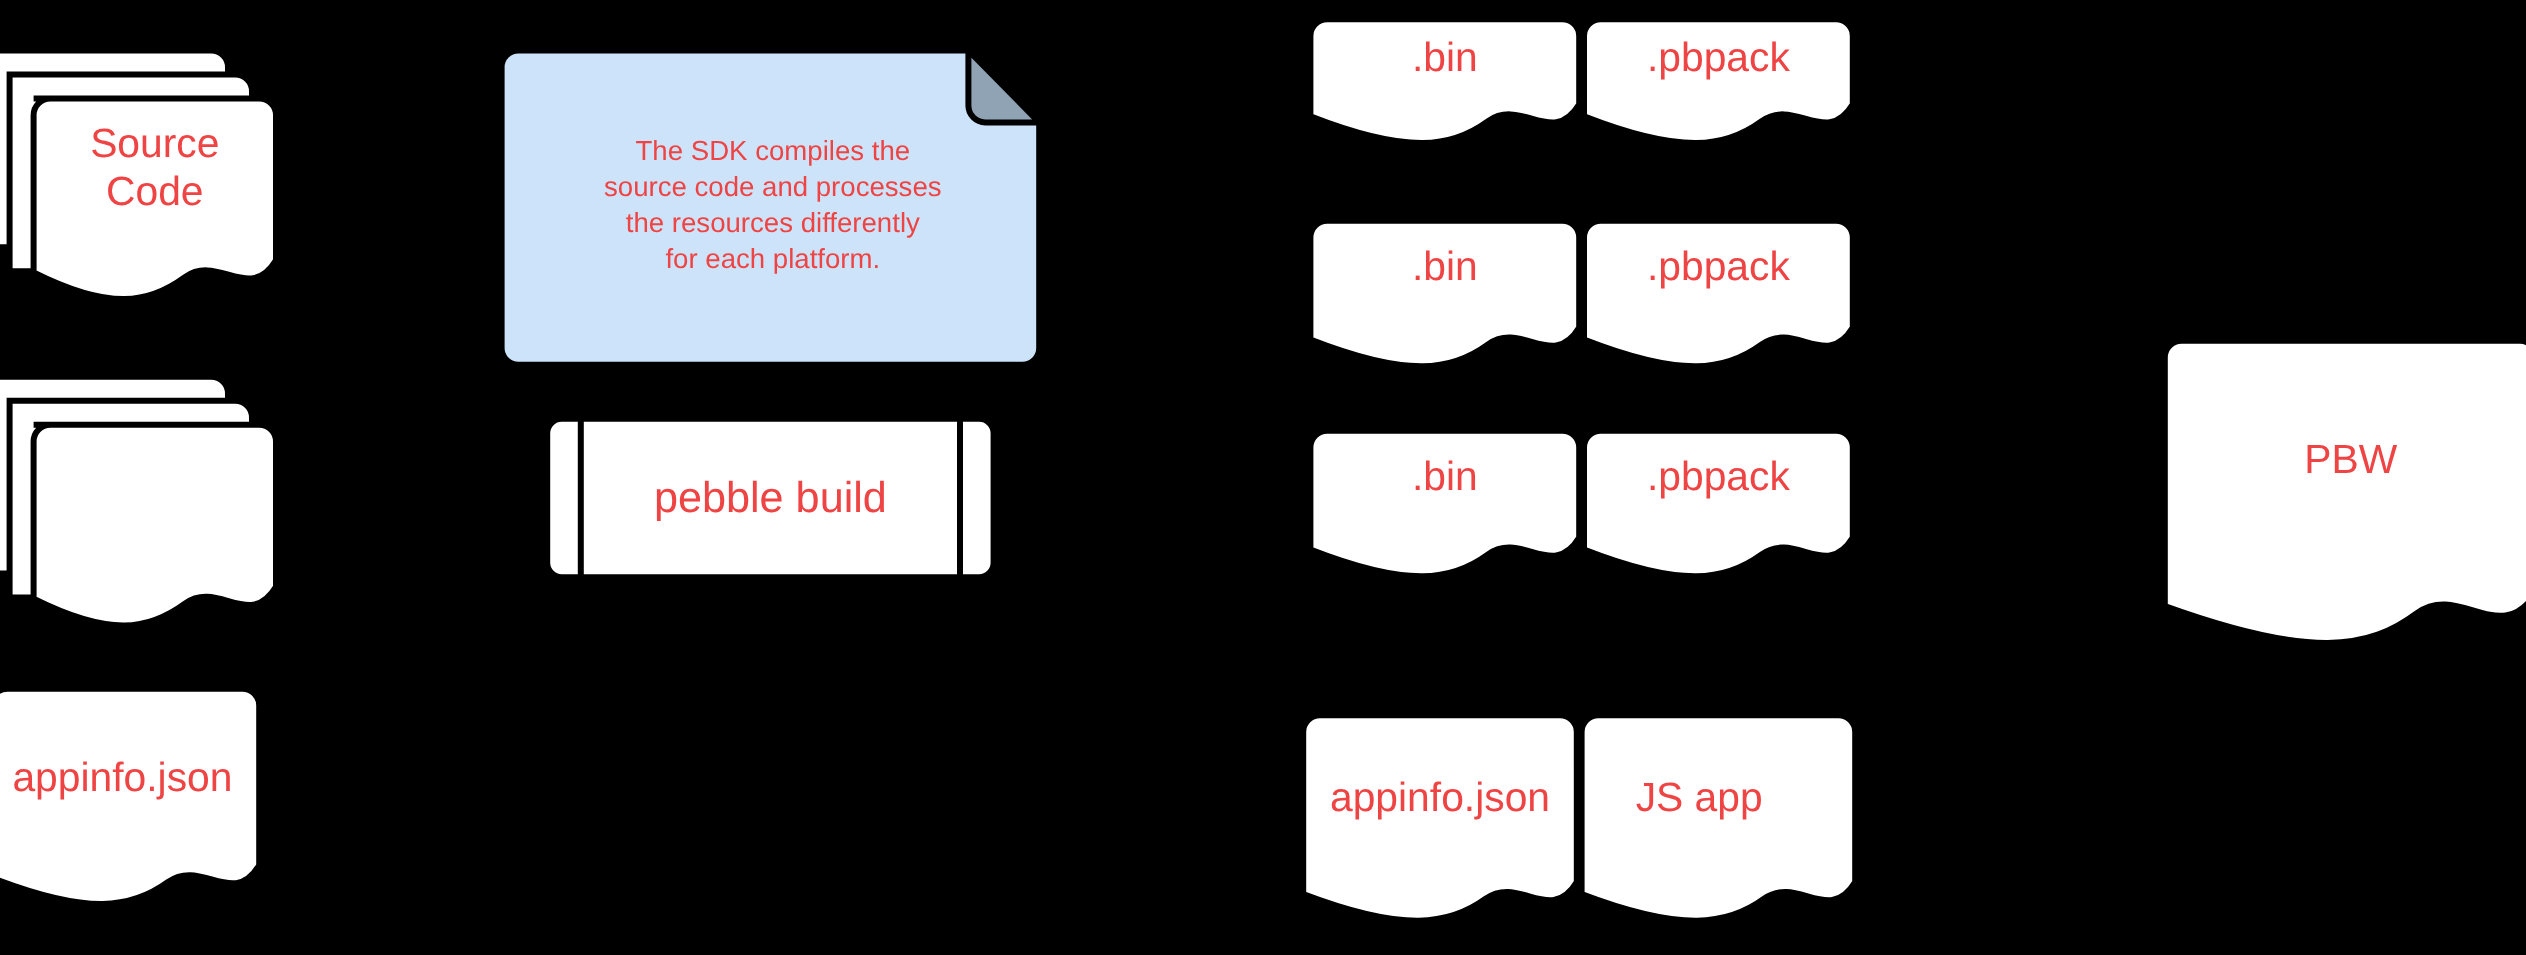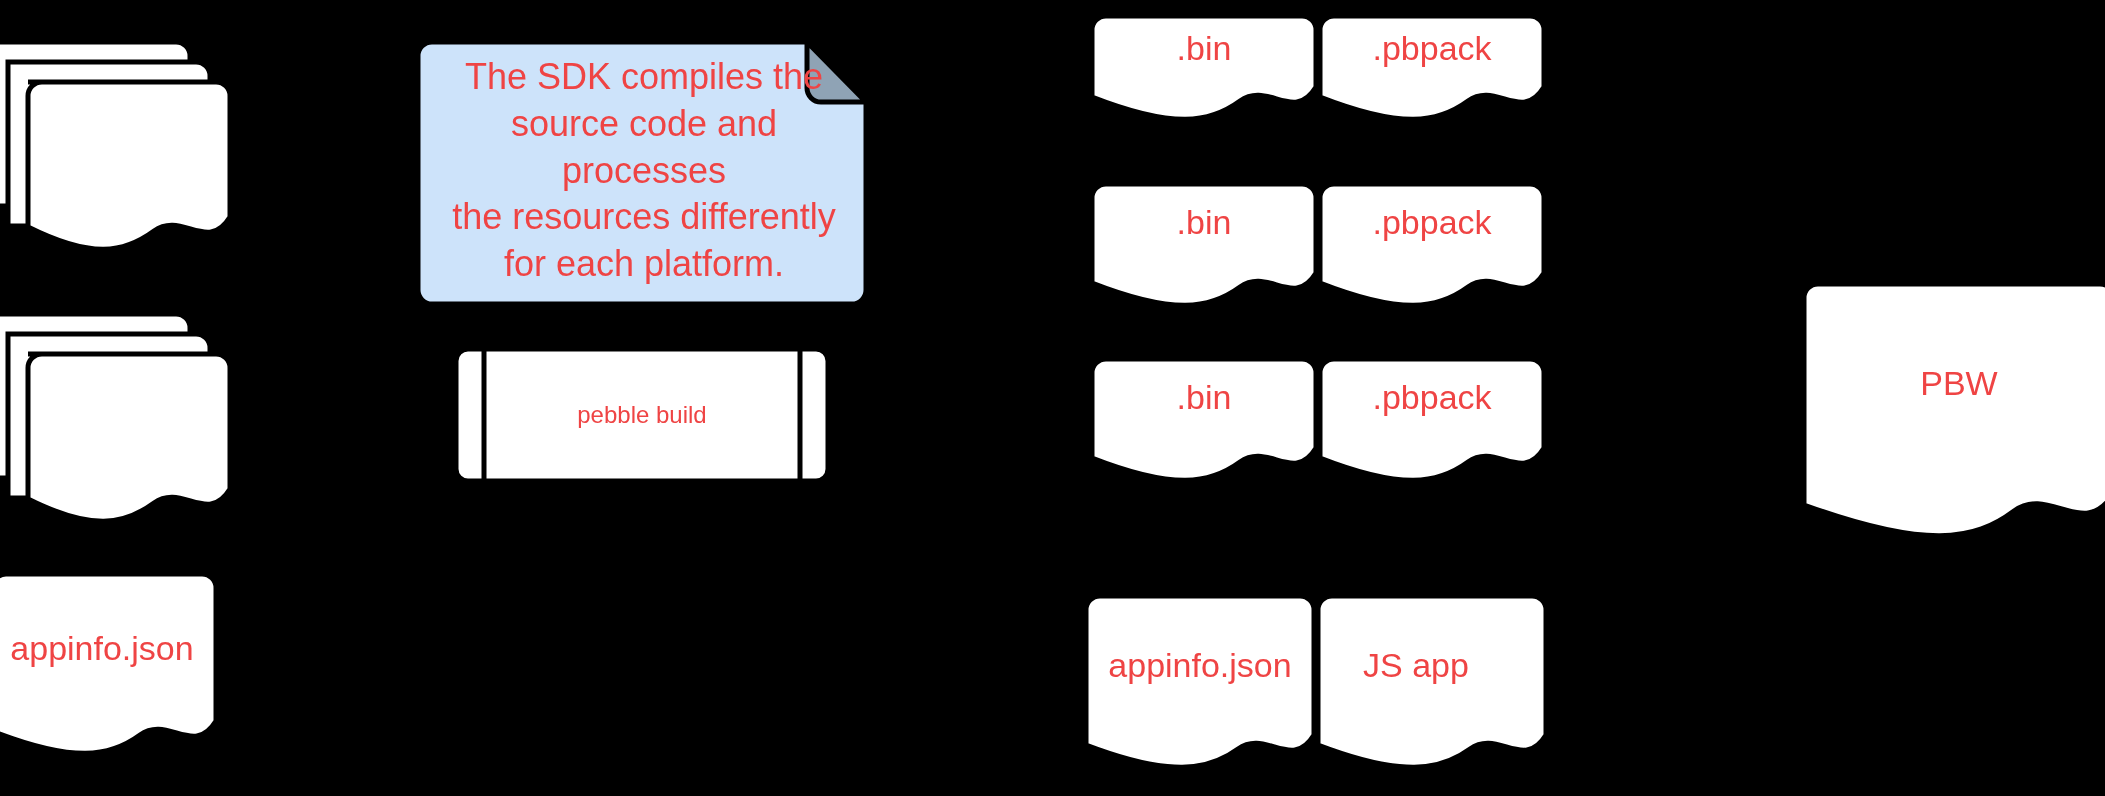--- a/index.html
+++ b/index.html
@@ -10,41 +10,43 @@
   }
   #stage{position:absolute;inset:0;width:2105px;height:796px;}
   .node{position:absolute;}
   .node svg{display:block;overflow:visible;}
   .lbl{
     position:absolute;display:flex;align-items:center;justify-content:center;
     text-align:center;color:#ef4444;line-height:1.18;
     pointer-events:none;white-space:pre-line;
   }
   .doc-label{font-size:34px;}
-  .note-label{font-size:36px;line-height:1.30;}
-  .proc-label{font-size:24px;}
+  .note-label{font-size:23px;line-height:1.30;}
+  .proc-label{font-size:36px;}
 </style>
 </head>
 <body>
 
 <div id="stage">
 
   <div class="node" style="left:-20px;top:28px;width:260px;height:230px;">
     <svg width="260" height="230" viewBox="0 0 260 230">
       <g>
         <path d="M8,14 h188 a14,14 0 0 1 14,14 v150 h-202 z" fill="#ffffff" stroke="#000000" stroke-width="5"></path>
       </g>
       <g>
         <path d="M28,34 h188 a14,14 0 0 1 14,14 v150 h-202 z" fill="#ffffff" stroke="#000000" stroke-width="5"></path>
       </g>
       <g>
         <path d="M48,54 h188 a14,14 0 0 1 14,14 v121
                  c-22,36 -48,-6 -76,14 c-30,22 -62,28 -126,-4 v-131 a14,14 0 0 1 14,-14 z" fill="#ffffff" stroke="#000000" stroke-width="5"></path>
       </g>
     </svg>
+    <div class="lbl doc-label" style="left:48px;top:62px;width:202px;height:100px;">Source
+Code</div>
   </div>
 
   <div class="node" style="left:-20px;top:300px;width:260px;height:230px;">
     <svg width="260" height="230" viewBox="0 0 260 230">
       <g>
         <path d="M8,14 h188 a14,14 0 0 1 14,14 v150 h-202 z" fill="#ffffff" stroke="#000000" stroke-width="5"></path>
       </g>
       <g>
         <path d="M28,34 h188 a14,14 0 0 1 14,14 v150 h-202 z" fill="#ffffff" stroke="#000000" stroke-width="5"></path>
       </g>

